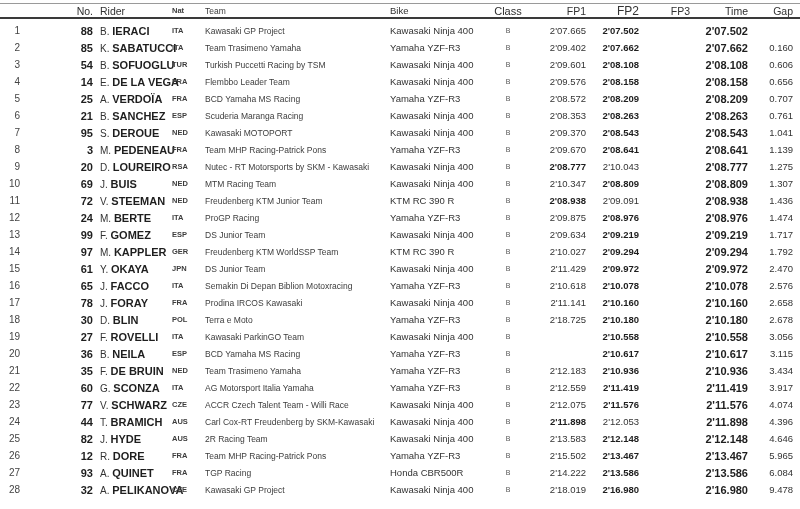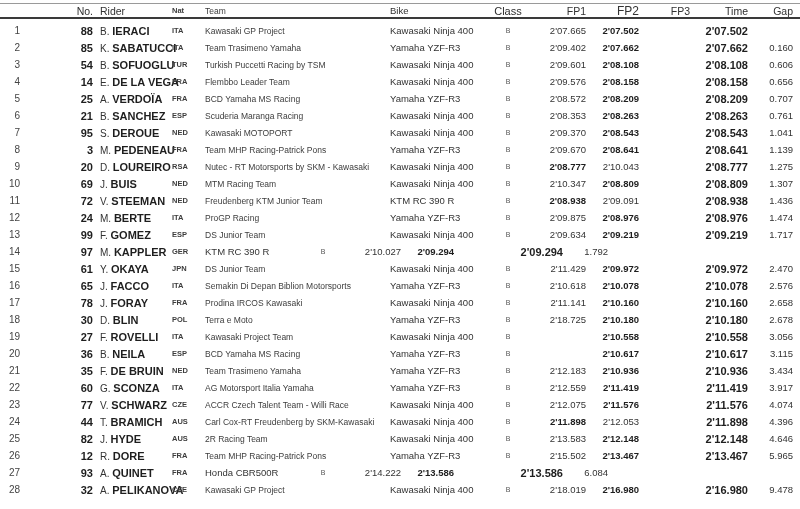--- a/index.html
+++ b/index.html
@@ -244,20 +244,21 @@
     <span class="c fp3"></span>
     <span class="c time">2'09.219</span>
     <span class="c gap">1.717</span>
   </div>
 
   <div class="row">
     <span class="c pos">14</span>
     <span class="c bib">97</span>
     <span class="c rider"><span>M.</span> <span class="surname">KAPPLER</span></span>
     <span class="c nat">GER</span>
+    <span class="c team">Freudenberg KTM WorldSSP Team</span>
     <span class="c bike">KTM RC 390 R</span>
     <span class="c cls">B</span>
     <span class="c fp1">2'10.027</span>
     <span class="c fp2 best">2'09.294</span>
     <span class="c fp3"></span>
     <span class="c time">2'09.294</span>
     <span class="c gap">1.792</span>
   </div>
 
   <div class="row">
@@ -273,21 +274,21 @@
     <span class="c fp3"></span>
     <span class="c time">2'09.972</span>
     <span class="c gap">2.470</span>
   </div>
 
   <div class="row">
     <span class="c pos">16</span>
     <span class="c bib">65</span>
     <span class="c rider"><span>J.</span> <span class="surname">FACCO</span></span>
     <span class="c nat">ITA</span>
-    <span class="c team">Semakin Di Depan Biblion Motorsports</span>
+    <span class="c team">Semakin Di Depan Biblion Motoxracing</span>
     <span class="c bike">Yamaha YZF-R3</span>
     <span class="c cls">B</span>
     <span class="c fp1">2'10.618</span>
     <span class="c fp2 best">2'10.078</span>
     <span class="c fp3"></span>
     <span class="c time">2'10.078</span>
     <span class="c gap">2.576</span>
   </div>
 
   <div class="row">
@@ -318,21 +319,21 @@
     <span class="c fp3"></span>
     <span class="c time">2'10.180</span>
     <span class="c gap">2.678</span>
   </div>
 
   <div class="row">
     <span class="c pos">19</span>
     <span class="c bib">27</span>
     <span class="c rider"><span>F.</span> <span class="surname">ROVELLI</span></span>
     <span class="c nat">ITA</span>
-    <span class="c team">Kawasaki Project Team</span>
+    <span class="c team">Kawasaki ParkinGO Team</span>
     <span class="c bike">Kawasaki Ninja 400</span>
     <span class="c cls">B</span>
     <span class="c fp1"></span>
     <span class="c fp2 best">2'10.558</span>
     <span class="c fp3"></span>
     <span class="c time">2'10.558</span>
     <span class="c gap">3.056</span>
   </div>
 
   <div class="row">
@@ -438,20 +439,21 @@
     <span class="c fp3"></span>
     <span class="c time">2'13.467</span>
     <span class="c gap">5.965</span>
   </div>
 
   <div class="row">
     <span class="c pos">27</span>
     <span class="c bib">93</span>
     <span class="c rider"><span>A.</span> <span class="surname">QUINET</span></span>
     <span class="c nat">FRA</span>
+    <span class="c team">TGP Racing</span>
     <span class="c bike">Honda CBR500R</span>
     <span class="c cls">B</span>
     <span class="c fp1">2'14.222</span>
     <span class="c fp2 best">2'13.586</span>
     <span class="c fp3"></span>
     <span class="c time">2'13.586</span>
     <span class="c gap">6.084</span>
   </div>
 
   <div class="row">

